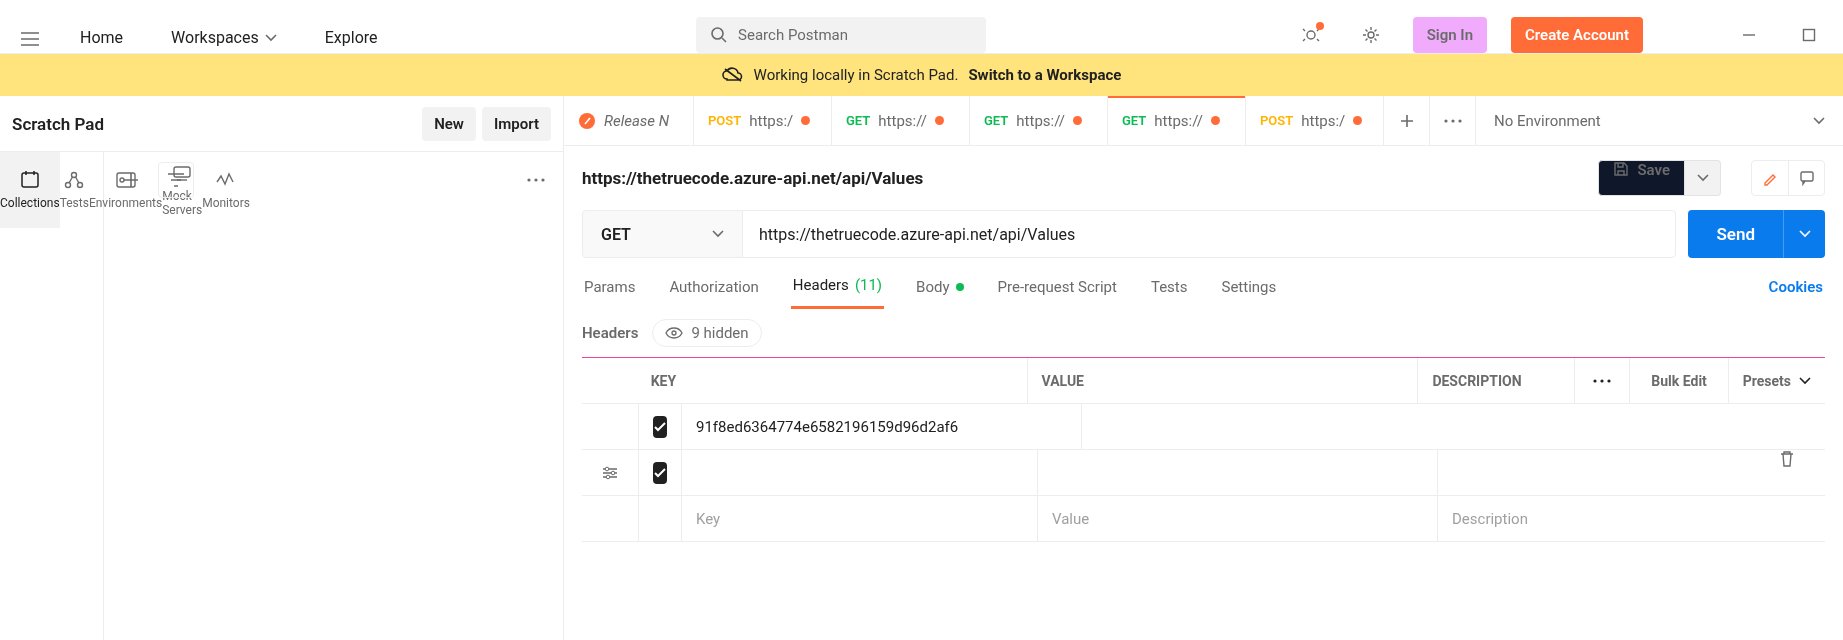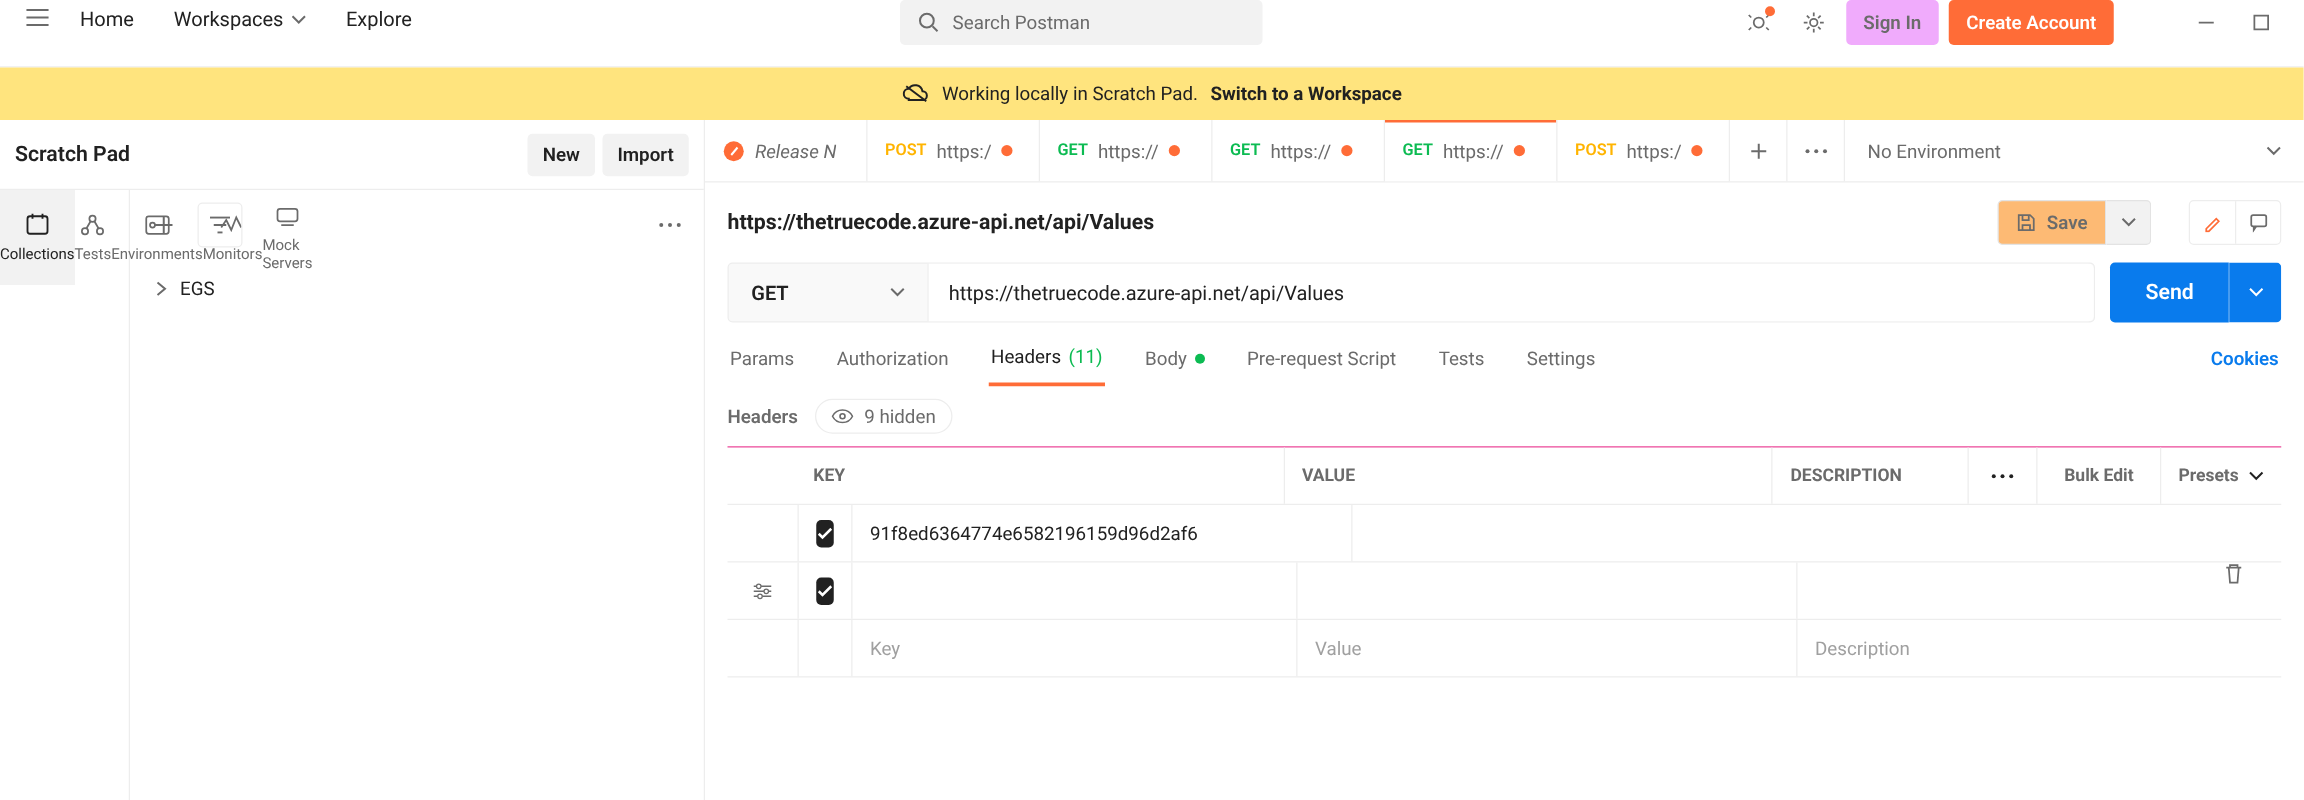--- a/index.html
+++ b/index.html
@@ -1,20 +1,20 @@
 <!DOCTYPE html>
 <html><head>
 <meta charset="utf-8">
 <style>
 *{box-sizing:border-box;margin:0;padding:0;font-family:-apple-system,BlinkMacSystemFont,"Segoe UI",Roboto,sans-serif}
 body{background:#fff;color:#212121;font-size:13px;width:1843px;height:640px;overflow:hidden}
 svg{display:block}
 
 
-.top-header{height:54px;display:flex;align-items:flex-start;border-bottom:1px solid #ededed;padding:0 16px;gap:8px}
+.top-header{height:54px;display:flex;align-items:flex-end;border-bottom:1px solid #ededed;padding:0 16px;gap:24px}
 .hb{width:28px;height:28px;display:flex;align-items:center;justify-content:center;color:#6b6b6b;border-radius:4px;cursor:pointer}
 .nav-item{padding:6px 12px;font-size:16px;color:#212121;border-radius:4px;cursor:pointer;display:flex;align-items:center;gap:6px}
 .flex-spacer{flex:1}
 .search-box{width:290px;height:36px;background:#f2f2f2;border-radius:4px;display:flex;align-items:center;padding:0 14px;gap:10px;color:#6b6b6b;cursor:text}
 .search-box span{font-size:15px;color:#6b6b6b}
 .icon-btn{width:36px;height:36px;display:flex;align-items:center;justify-content:center;color:#6b6b6b;border-radius:4px;cursor:pointer;position:relative}
 .notif-dot{position:absolute;top:5px;right:5px;width:8px;height:8px;background:#ff6c37;border-radius:50%}
 .btn{height:36px;padding:0 14px;border-radius:4px;font-size:15px;font-weight:600;display:flex;align-items:center;cursor:pointer}
 .btn-signin{background:#f0abfc;color:#6b6b6b}
 .btn-create{background:#ff6c37;color:#fff}
@@ -54,21 +54,21 @@
 .method-post{color:#ffb400;font-size:13px;font-weight:600}
 .dot{width:9px;height:9px;background:#ff6c37;border-radius:50%;flex:0 0 auto}
 .tab-url{font-size:15px;color:#6b6b6b;overflow:hidden;text-overflow:ellipsis}
 .tab-plus{width:46px;display:flex;align-items:center;justify-content:center;color:#6b6b6b;cursor:pointer;border-right:1px solid #ededed}
 .tab-more{width:46px;display:flex;align-items:center;justify-content:center;color:#6b6b6b;cursor:pointer;border-right:1px solid #ededed}
 .env-select{flex:1;min-width:280px;display:flex;align-items:center;padding:0 18px;font-size:15px;color:#6b6b6b;cursor:pointer;justify-content:space-between}
 
 .req-header{display:flex;align-items:center;padding:14px 18px;gap:10px}
 .req-title{font-size:17px;font-weight:700;flex:1;overflow:hidden;text-overflow:ellipsis;white-space:nowrap}
 .save-group{display:flex}
-.save-btn{height:36px;padding:0 14px;border:1px solid #e3e3e3;background:#fdba74;color:#6b6b6b;border-radius:4px 0 0 4px;display:flex;align-items:center;gap:8px;font-size:15px;font-weight:600;cursor:pointer}
+.save-btn{height:36px;padding:0 14px;border:1px solid #e3e3e3;background:#0f172a;color:#6b6b6b;border-radius:4px 0 0 4px;display:flex;align-items:flex-start;gap:8px;font-size:15px;font-weight:600;cursor:pointer}
 .save-dd{width:36px;height:36px;border:1px solid #e3e3e3;border-left:none;background:#f2f2f2;border-radius:0 4px 4px 0;display:flex;align-items:center;justify-content:center;color:#6b6b6b;cursor:pointer}
 .kb-group{display:flex;border:1px solid #ededed;border-radius:4px;margin-left:20px}
 .kb-btn{width:36px;height:34px;display:flex;align-items:center;justify-content:center;color:#ff6c37;cursor:pointer}
 .kb-btn + .kb-btn{border-left:1px solid #ededed;color:#6b6b6b}
 
 .urlrow{display:flex;padding:0 18px;gap:12px}
 .urlbox{flex:1;display:flex;border:1px solid #ededed;border-radius:4px;background:#f9f9f9;height:48px}
 .method-dd{width:160px;display:flex;align-items:center;justify-content:space-between;padding:0 18px;font-size:16px;font-weight:600;border-right:1px solid #ededed;cursor:pointer}
 .url-input{flex:1;display:flex;align-items:center;padding:0 16px;font-size:16px;color:#212121;background:#fff;border-radius:0 4px 4px 0}
 .send-group{display:flex}
@@ -211,30 +211,30 @@
           </div>
           <div class="rail-item">
             <svg width="22" height="20">
                 <rect x="2" y="3" width="18" height="14" rx="2" stroke="#6b6b6b" stroke-width="1.4" fill="none"></rect>
                 <circle cx="7" cy="10" r="2" stroke="#6b6b6b" stroke-width="1.4" fill="none"></circle>
               </svg>
             <span>Environments</span>
           </div>
           <div class="rail-item">
             <svg width="22" height="20">
-                <path d="M2 12l4-6 4 8 4-10 4 8" stroke="#6b6b6b" stroke-width="1.4" fill="none"></path>
-              </svg>
-            <span>Monitors</span>
+                <rect x="3" y="4" width="16" height="10" rx="2" stroke="#6b6b6b" stroke-width="1.4" fill="none"></rect>
+                <path d="M6 17h10" stroke="#6b6b6b" stroke-width="1.4"></path>
+              </svg>
+            <span>Mock Servers</span>
           </div>
           <div class="rail-item">
             <svg width="22" height="20">
-                <rect x="3" y="4" width="16" height="10" rx="2" stroke="#6b6b6b" stroke-width="1.4" fill="none"></rect>
-                <path d="M6 17h10" stroke="#6b6b6b" stroke-width="1.4"></path>
-              </svg>
-            <span>Mock Servers</span>
+                <path d="M2 12l4-6 4 8 4-10 4 8" stroke="#6b6b6b" stroke-width="1.4" fill="none"></path>
+              </svg>
+            <span>Monitors</span>
           </div>
         </div>
         <div class="side-content">
           <div class="side-toolbar">
             <div class="tb-btn">
                 <svg width="18" height="18">
                   <path d="M9 2v14M2 9h14" stroke="#6b6b6b" stroke-width="1.6"></path>
                 </svg>
               </div>
             <div class="tb-filter">
@@ -244,28 +244,20 @@
               </div>
             <div class="flex-spacer"></div>
             <div class="tb-btn">
                 <svg width="18" height="4">
                   <circle cx="2" cy="2" r="1.6" fill="#6b6b6b"></circle>
                   <circle cx="9" cy="2" r="1.6" fill="#6b6b6b"></circle>
                   <circle cx="16" cy="2" r="1.6" fill="#6b6b6b"></circle>
                 </svg>
               </div>
           </div>
-          <div class="tree">
-            <div class="tree-item">
-              <svg width="10" height="12">
-                  <path d="M2 1l6 5-6 5" stroke="#6b6b6b" stroke-width="1.6" fill="none"></path>
-                </svg>
-              <span>EGS</span>
-            </div>
-          </div>
         </div>
       </div>
     </div>
   </div>
 
   <div class="req">
 
     <div class="tabbar">
       <div class="tab" style="width:130px">
         <svg width="18" height="18">

